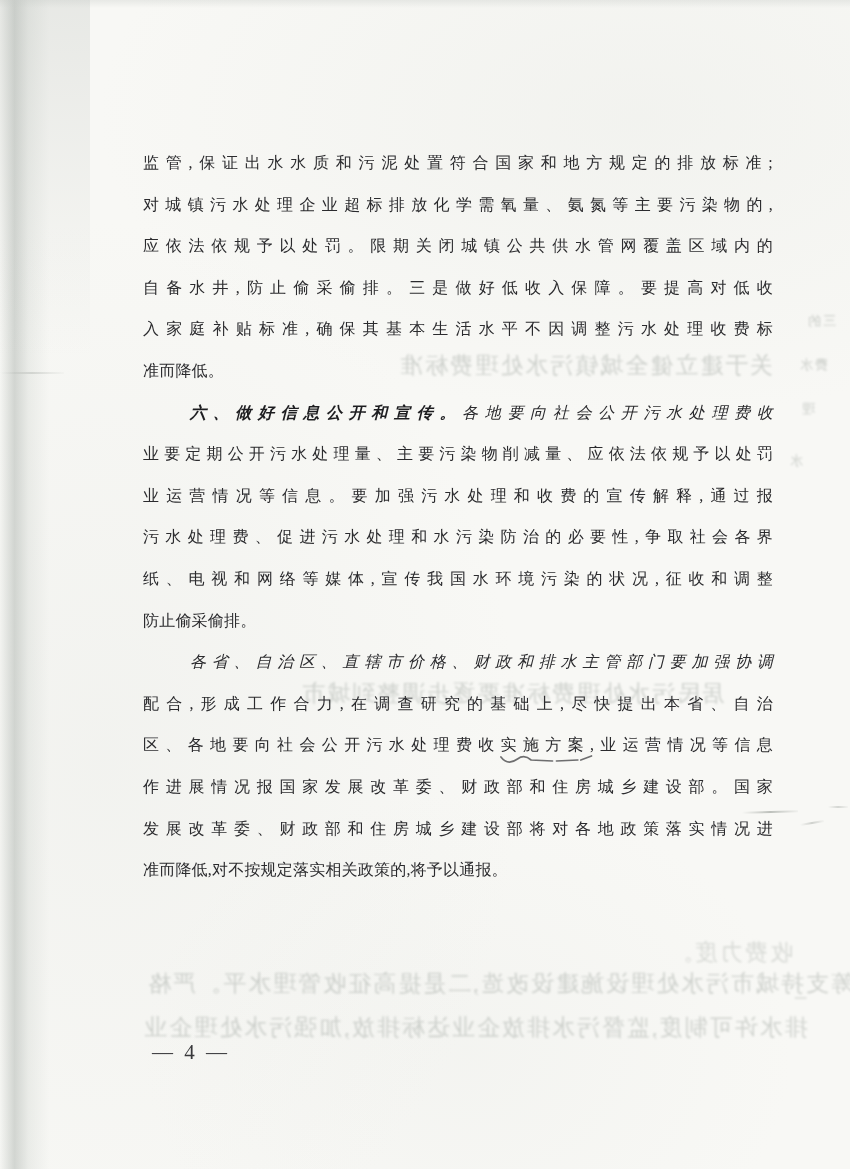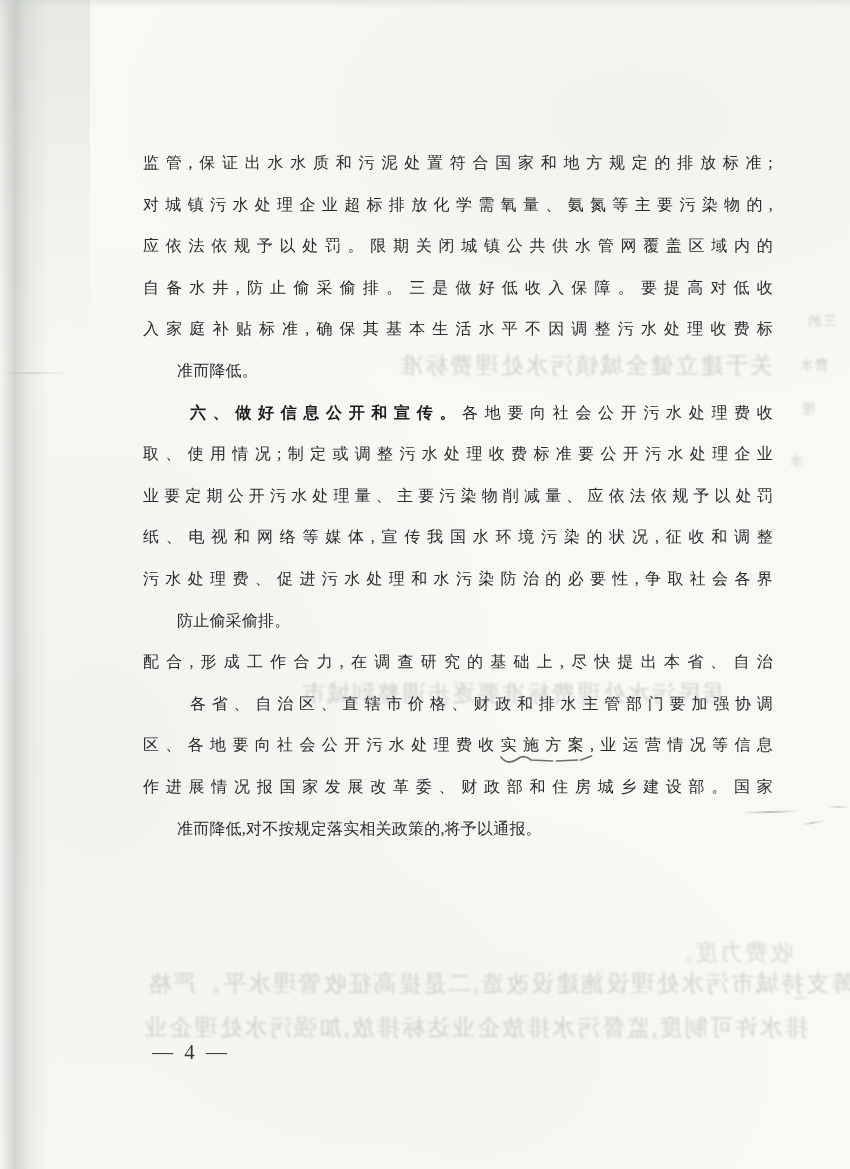--- a/index.html
+++ b/index.html
@@ -33,22 +33,22 @@
     position:absolute;left:0;top:0;width:850px;height:8px;
     background:linear-gradient(180deg, rgba(200,204,200,0.35), rgba(200,204,200,0));
   }
   
   .content{
     position:absolute;left:143px;top:142px;width:630px;
     color:#2b2b2e;font-size:16px;line-height:41.6px;
     letter-spacing:0.2px;
   }
   .line{height:41.6px;text-align:justify;text-align-last:justify;white-space:nowrap;}
-  .line.last{text-align-last:left;margin-left:34px;}
-  .line.indent{padding-left:47px;}
+  .line.last{text-align-last:left;}
+  .line.indent{padding-left:47px;font-style:italic;}
   .bold{font-weight:700;color:#1d1d20;font-family:"Liberation Sans","DejaVu Sans",sans-serif;}
   .marked{position:relative;}
   .swoosh{position:absolute;left:-3px;bottom:-13px;width:calc(100% + 8px);height:13px;overflow:visible;}
   
   .ghost{
     position:absolute;transform:scaleX(-1);
     color:#5c675f;opacity:0.26;filter:blur(1.2px);
     font-size:23px;letter-spacing:2px;white-space:nowrap;
   }
   .ghost.small{font-size:13px;opacity:0.30;filter:blur(0.8px);}
@@ -93,30 +93,31 @@
   <div class="content">
 
     <div class="line">监管,保证出水水质和污泥处置符合国家和地方规定的排放标准;</div>
     <div class="line">对城镇污水处理企业超标排放化学需氧量、氨氮等主要污染物的,</div>
     <div class="line">应依法依规予以处罚。限期关闭城镇公共供水管网覆盖区域内的</div>
     <div class="line">自备水井,防止偷采偷排。三是做好低收入保障。要提高对低收</div>
     <div class="line">入家庭补贴标准,确保其基本生活水平不因调整污水处理收费标</div>
     <div class="line last">准而降低。</div>
 
     <div class="line indent"><span class="bold">六、做好信息公开和宣传。</span><span>各地要向社会公开污水处理费收</span></div>
-    <div class="line">取、使用情况;制定或调整污水处理收费标准要公开污水处理企业</div>
     <div class="line">业要定期公开污水处理量、主要污染物削减量、应依法依规予以处罚</div>
+    <div class="line">业运营情况等信息。要加强污水处理和收费的宣传解释,通过报</div>
+    <div class="line">污水处理费、促进污水处理和水污染防治的必要性,争取社会各界</div>
     <div class="line">纸、电视和网络等媒体,宣传我国水环境污染的状况,征收和调整</div>
-    <div class="line">污水处理费、促进污水处理和水污染防治的必要性,争取社会各界</div>
     <div class="line last">防止偷采偷排。</div>
 
+    <div class="line indent">各省、自治区、直辖市价格、财政和排水主管部门要加强协调</div>
     <div class="line">配合,形成工作合力,在调查研究的基础上,尽快提出本省、自治</div>
-    <div class="line indent">各省、自治区、直辖市价格、财政和排水主管部门要加强协调</div>
     <div class="line"><span>区、各地要向社会公开污水处理费收</span><span class="marked"><span>实施方案</span><svg class="swoosh" viewBox="0 0 100 13" preserveAspectRatio="none">
             <path d="M3 4 Q 10 13 20 6 Q 27 1 34 7 L 56 8 M 60 8 L 82 7 M 85 7 L 96 3" fill="none" stroke="#4b4b4d" stroke-width="1.7" opacity="0.8" stroke-linecap="round"></path>
           </svg></span><span>,业运营情况等信息</span></div>
     <div class="line">作进展情况报国家发展改革委、财政部和住房城乡建设部。国家</div>
+    <div class="line">发展改革委、财政部和住房城乡建设部将对各地政策落实情况进</div>
     <div class="line last">准而降低,对不按规定落实相关政策的,将予以通报。</div>
   </div>
 
   <div class="page-number">— 4 —</div>
 
 </div>
 
 </body></html>

